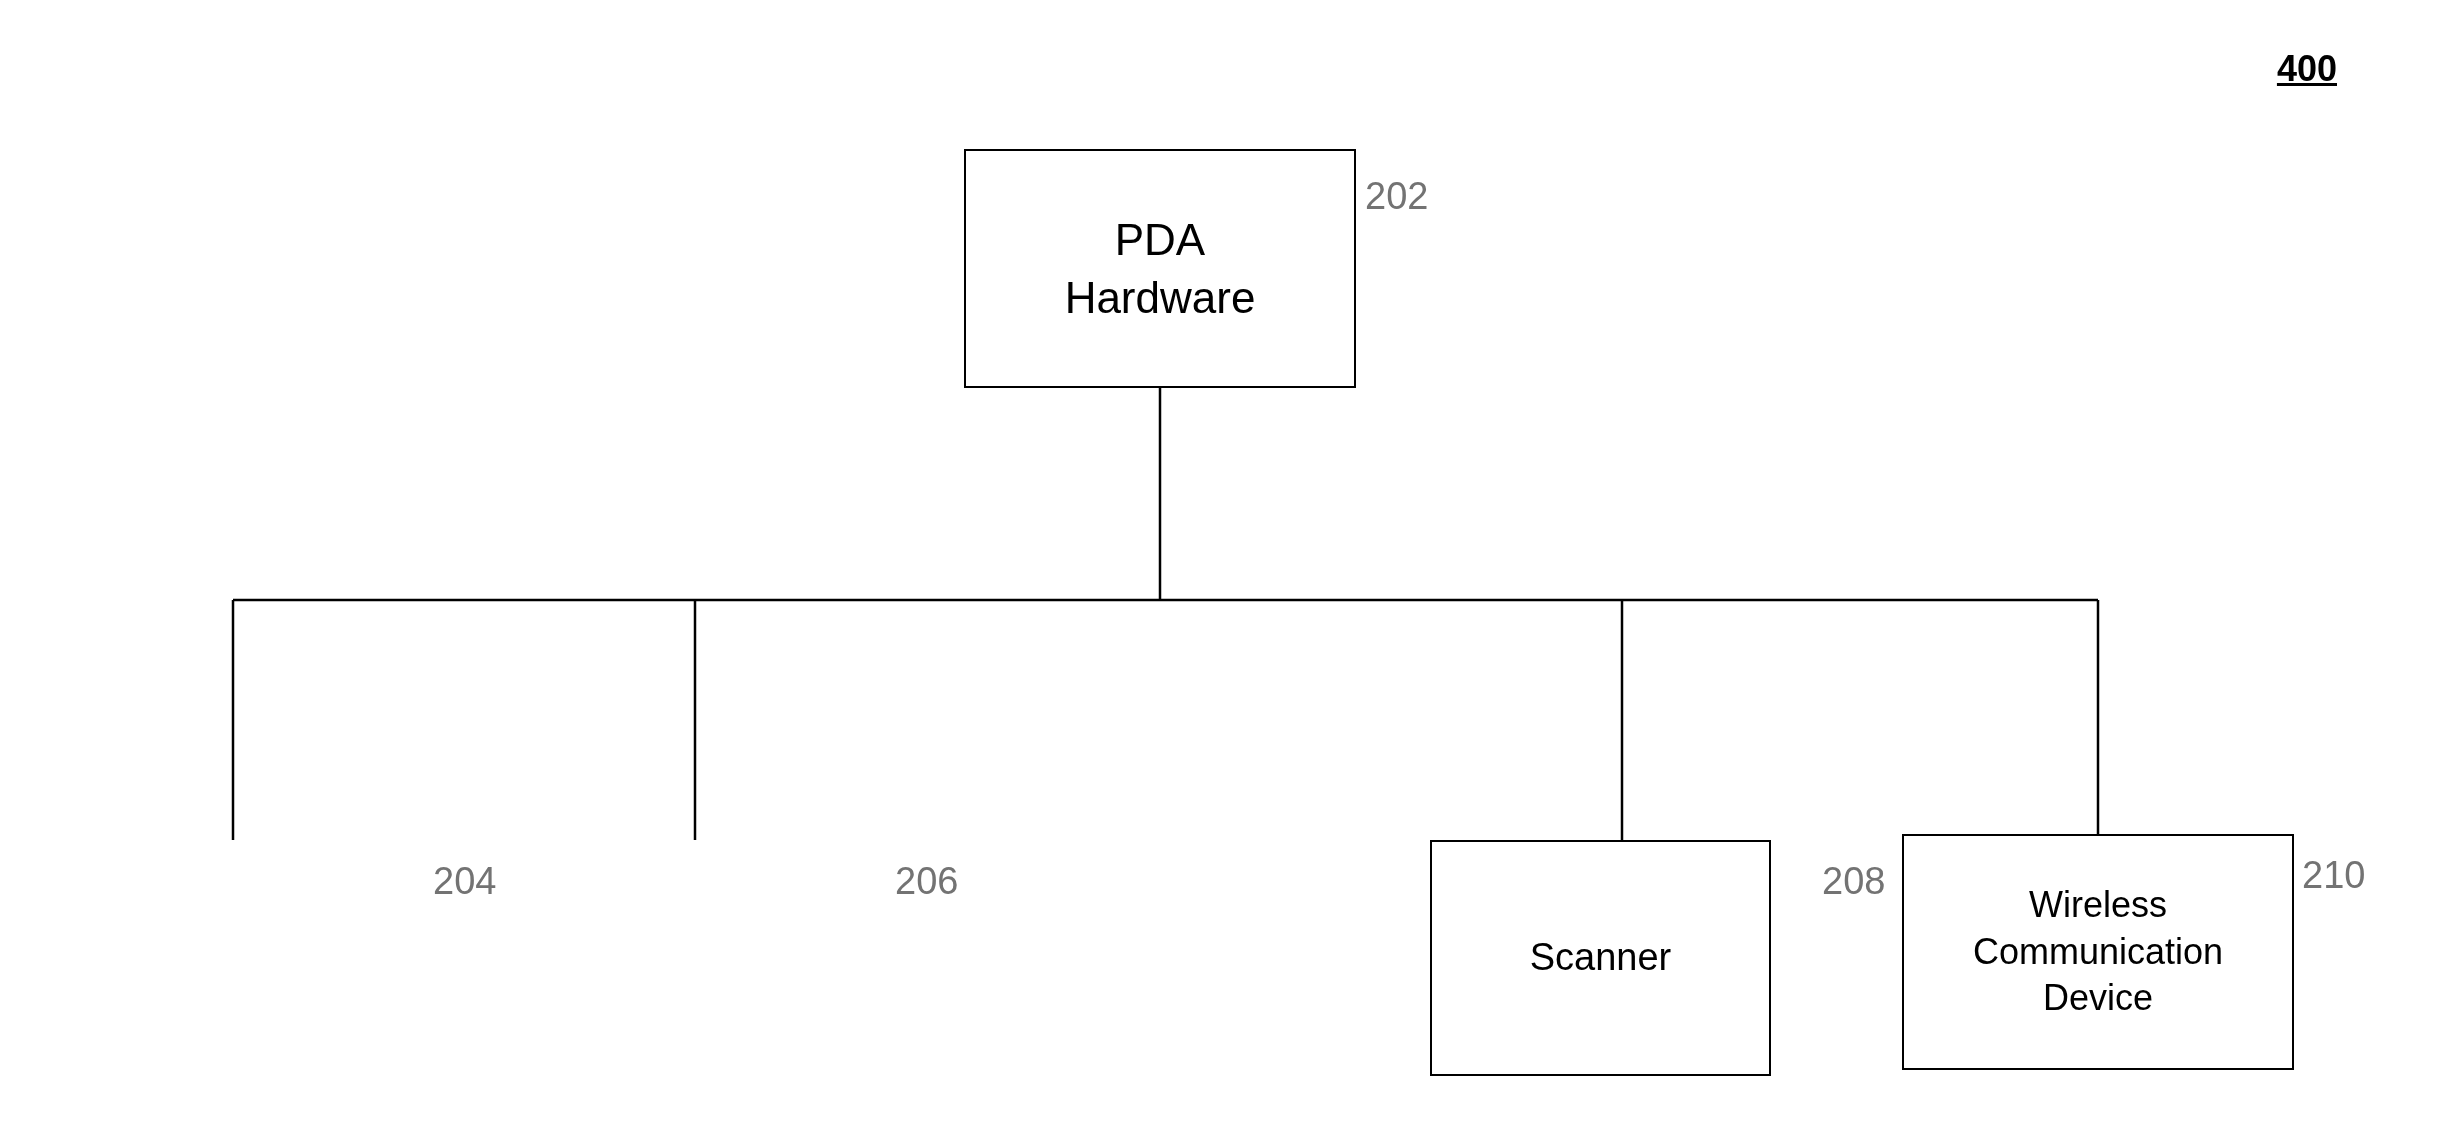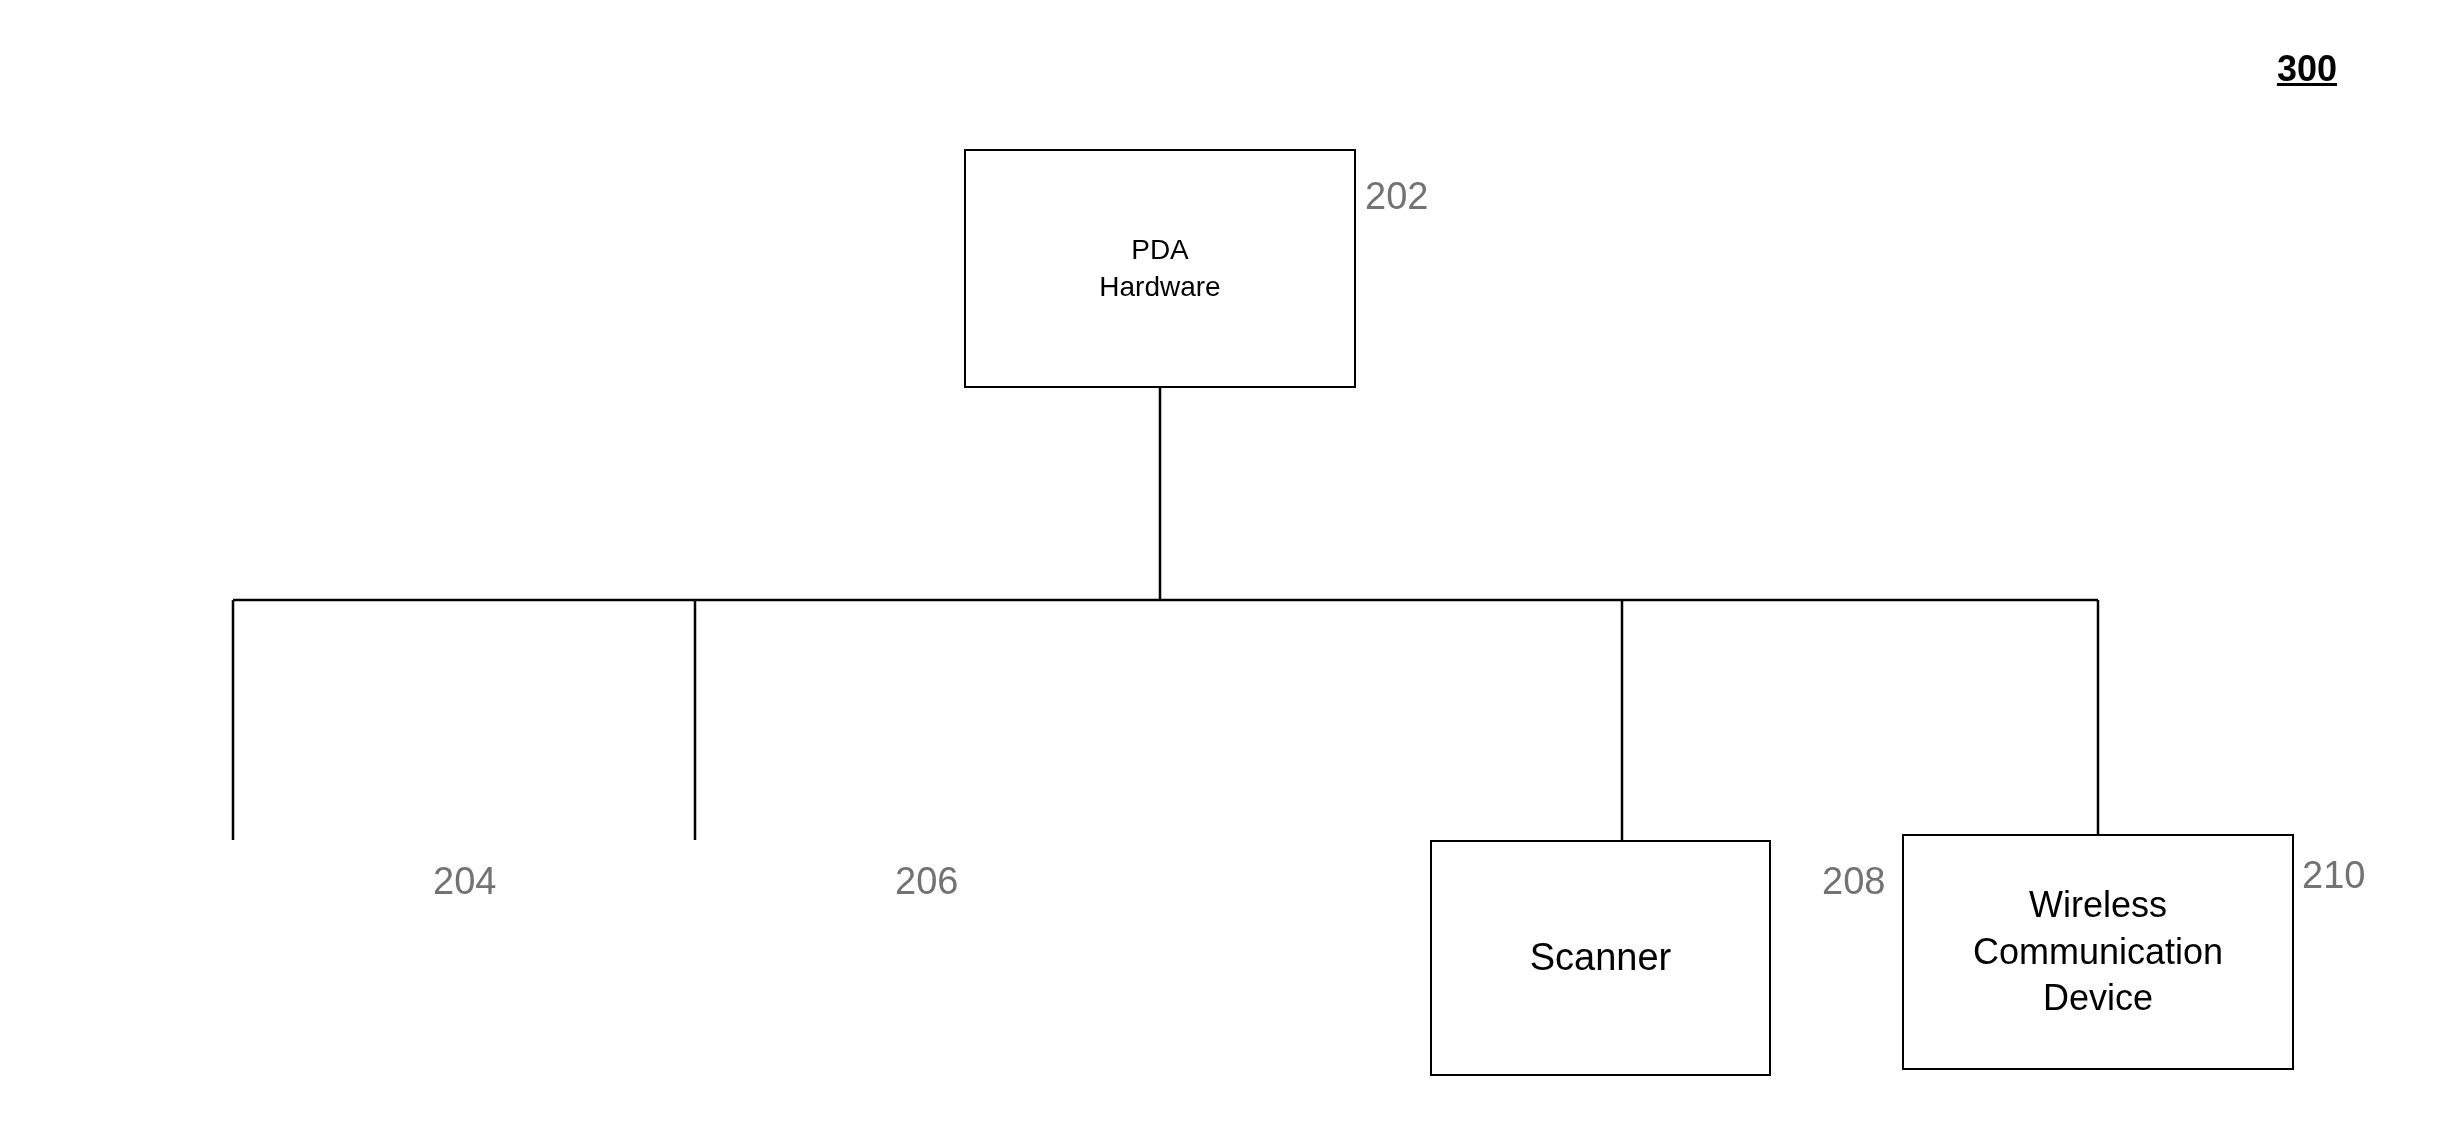--- a/index.html
+++ b/index.html
@@ -60,38 +60,38 @@
       width: 100%;
       height: 100%;
       pointer-events: none;
     }
   </style>
 </head>
 <body>
 
 <div class="diagram-container">
 
-  <div class="figure-number">300</div>
+  <div class="figure-number">400</div>
 
   <svg class="connector-svg" xmlns="http://www.w3.org/2000/svg">
 
     <line x1="1160" y1="388" x2="1160" y2="600" stroke="#000" stroke-width="2.5"></line>
 
     <line x1="233" y1="600" x2="2098" y2="600" stroke="#000" stroke-width="2.5"></line>
 
     <line x1="233" y1="600" x2="233" y2="840" stroke="#000" stroke-width="2.5"></line>
 
     <line x1="695" y1="600" x2="695" y2="840" stroke="#000" stroke-width="2.5"></line>
 
     <line x1="1622" y1="600" x2="1622" y2="840" stroke="#000" stroke-width="2.5"></line>
 
     <line x1="2098" y1="600" x2="2098" y2="834" stroke="#000" stroke-width="2.5"></line>
   </svg>
 
-  <div class="node" style="left:964px; top:149px; width:392px; height:239px; font-size:28px;">
+  <div class="node" style="left:964px; top:149px; width:392px; height:239px; font-size:44px;">
     <span>PDA<br>Hardware</span>
   </div>
   <div class="ref-label" style="left:1365px; top:175px;">202</div>
 
   <div class="ref-label" style="left:433px; top:860px;">204</div>
 
   <div class="ref-label" style="left:895px; top:860px;">206</div>
 
   <div class="node" style="left:1430px; top:840px; width:341px; height:236px; font-size:38px;">
     <span>Scanner</span>

